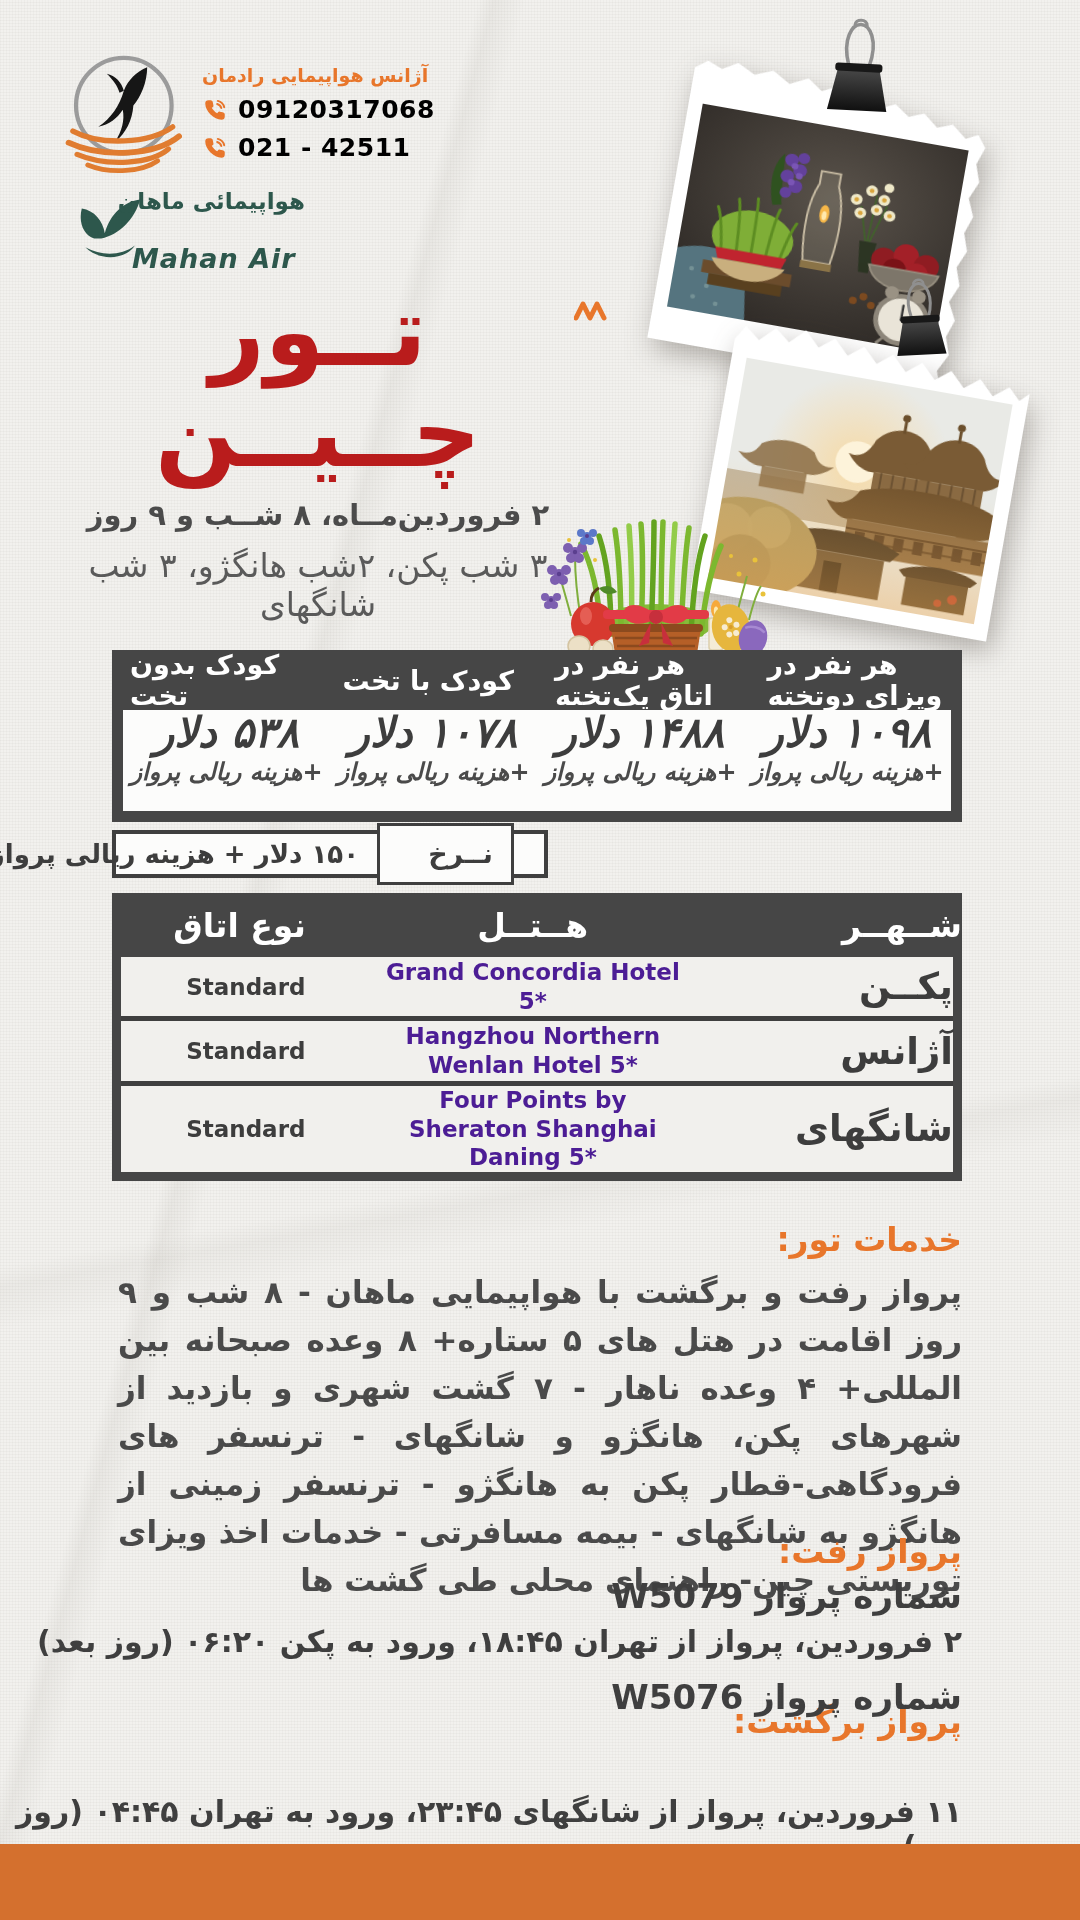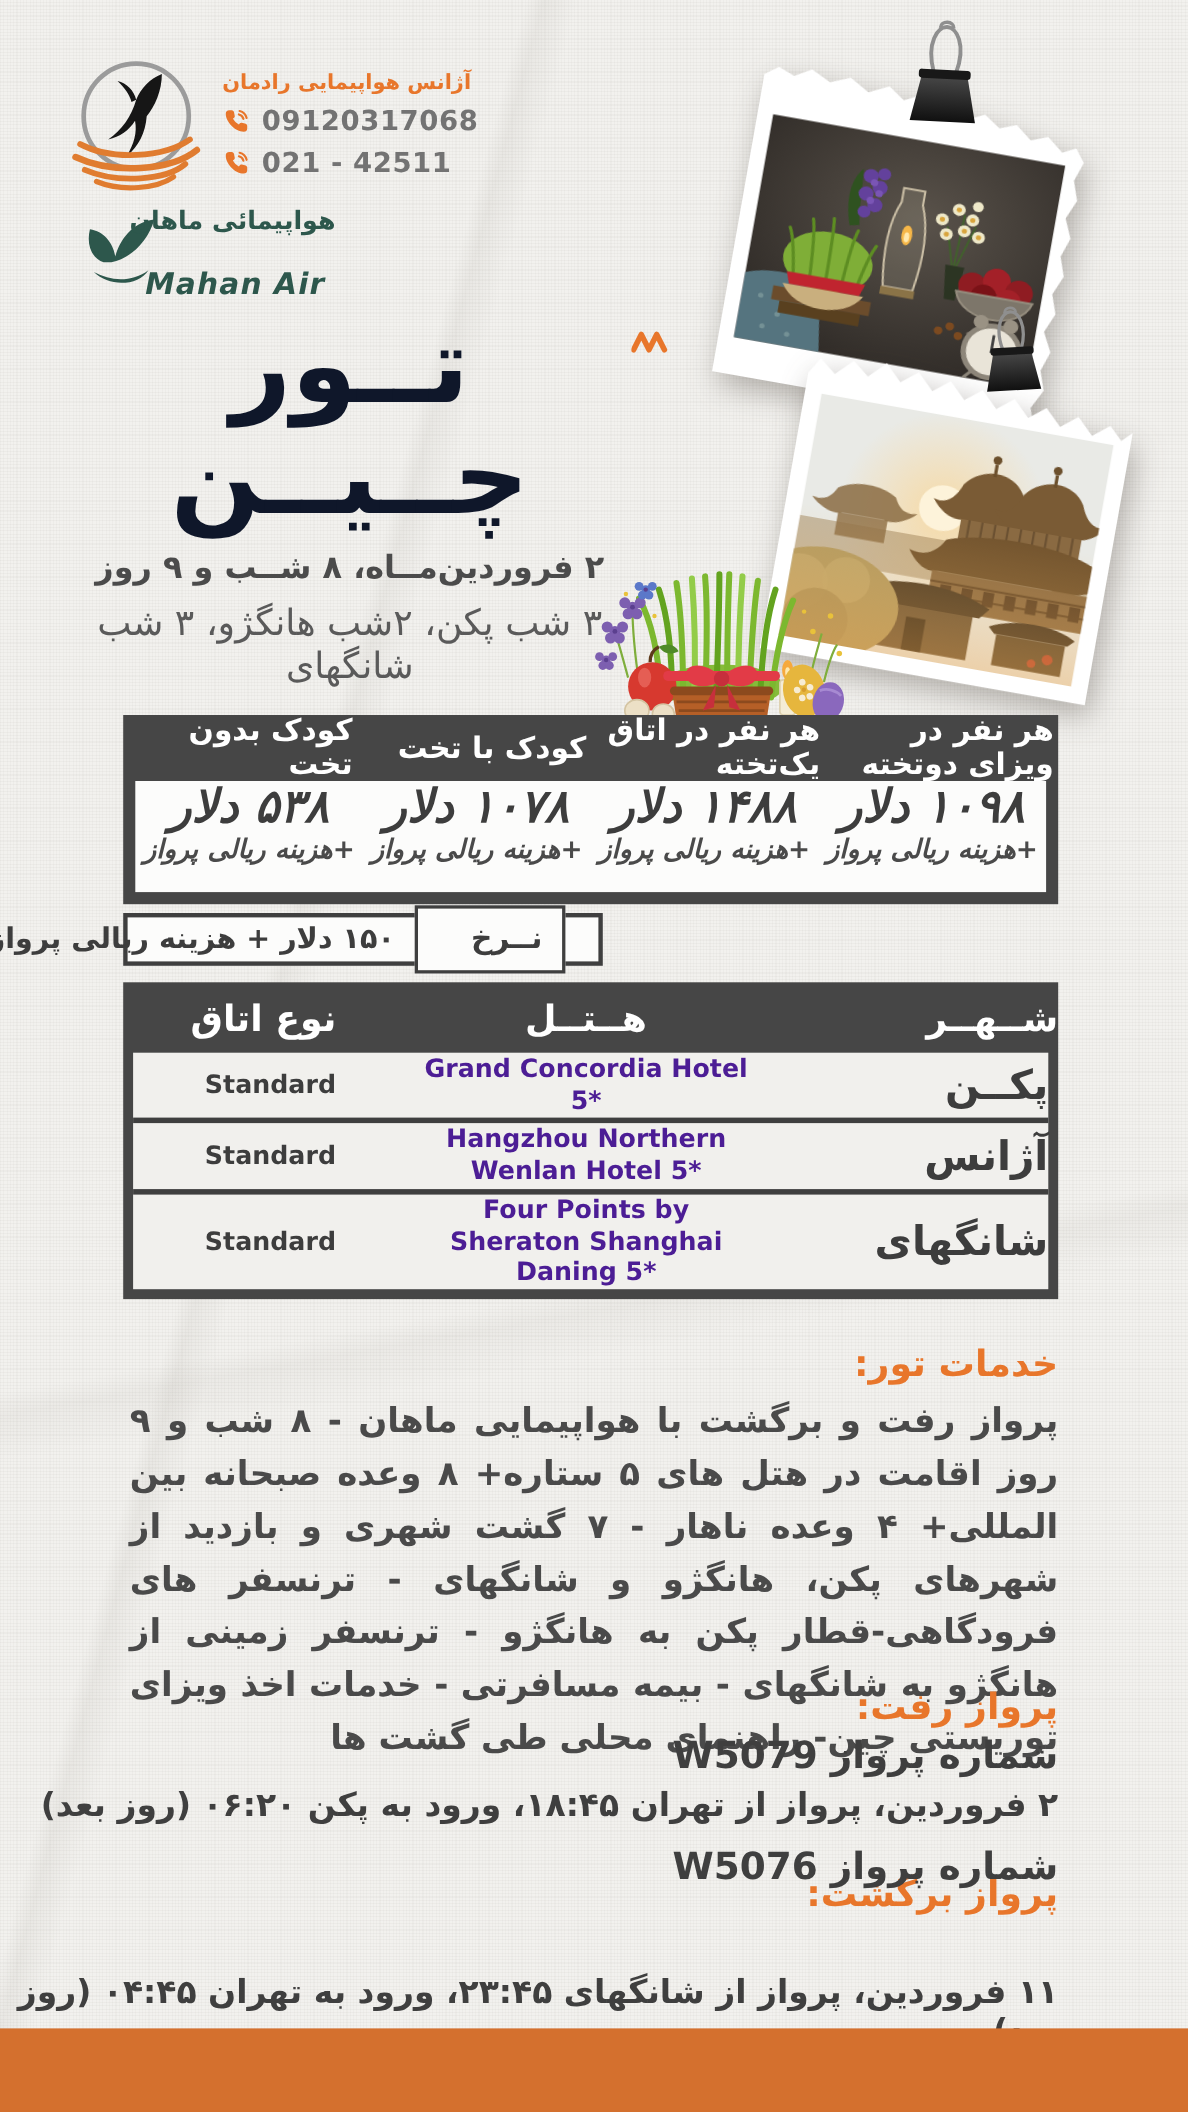--- a/index.html
+++ b/index.html
@@ -12,30 +12,30 @@
       repeating-linear-gradient(90deg, rgba(125,120,110,.045) 0 1px, transparent 1px 3px),
       linear-gradient(105deg, transparent 30%, rgba(150,145,135,.10) 31%, transparent 33%),
       linear-gradient(170deg, transparent 60%, rgba(150,145,135,.08) 61%, transparent 63%);}
   .abs{position:absolute;}
 
   
   .radman{left:58px;top:50px;width:138px;height:126px;z-index:8;}
   .agency{left:202px;top:64px;width:260px;z-index:8;direction:ltr;text-align:left;}
   .agency-name{font-size:19px;font-weight:700;color:#e8762b;direction:rtl;text-align:left;}
   .phone-row{display:flex;align-items:center;gap:10px;margin-top:9px;}
-  .phone-row span{font-size:25px;font-weight:700;color:#737373;letter-spacing:.5px;}
+  .phone-row span{font-size:25px;font-weight:700;color:#000000;letter-spacing:.5px;}
   .mahan{left:80px;top:188px;width:225px;height:86px;z-index:8;direction:ltr;}
   .mahan-fa{position:absolute;right:0;top:0;font-size:23px;font-weight:700;color:#2d574c;}
   .mahan-en{position:absolute;left:52px;bottom:0;font-size:27px;font-weight:800;font-style:italic;
             color:#2d574c;letter-spacing:1px;}
   .mahan-swoosh{position:absolute;left:0;top:6px;}
 
   
   .header-left{left:58px;top:282px;width:520px;text-align:center;z-index:8;}
-  .title{font-size:96px;line-height:1.05;font-weight:800;color:#0f172a;}
+  .title{font-size:96px;line-height:1.05;font-weight:800;color:#b91c1c;}
   .sub1{margin-top:14px;font-size:29px;font-weight:700;color:#4b4b4b;}
   .sub2{margin-top:14px;font-size:33px;font-weight:500;color:#5a5a5a;}
 
   
   .photo-wrap{filter:drop-shadow(6px 10px 14px rgba(70,64,56,.38));}
   .photo1{left:698px;top:50px;width:300px;height:292px;transform:rotate(10deg);
           transform-origin:0 0;z-index:2;}
   .photo2{left:742px;top:298px;width:300px;height:296px;transform:rotate(10deg);
           transform-origin:0 0;z-index:3;}
   .frame{width:100%;height:100%;background:#fff;}
@@ -50,21 +50,21 @@
      padding:58px 15px 15px 15px;box-sizing:border-box;}
   .frame svg{display:block;width:100%;height:100%;}
   .clip1{left:818px;top:16px;width:82px;height:98px;transform:rotate(3deg);z-index:4;}
   .clip2{left:886px;top:276px;width:68px;height:82px;transform:rotate(-3deg);z-index:4;}
   .doodle{left:574px;top:300px;z-index:4;}
   .haftsin{left:540px;top:516px;width:232px;height:142px;z-index:5;}
 
   
   .price-table{left:112px;top:650px;width:850px;height:172px;background:#464646;z-index:6;}
   .pt-head{display:flex;direction:rtl;height:60px;align-items:center;}
-  .pt-h{flex:1;text-align:right;color:#fff;font-size:27px;font-weight:700;padding:0 4px;}
+  .pt-h{flex:1;text-align:left;color:#fff;font-size:27px;font-weight:700;padding:0 18px;}
   .pt-body{position:absolute;left:11px;right:11px;top:60px;bottom:11px;background:#fcfcfb;
            display:flex;direction:rtl;}
   .pt-cell{flex:1;display:flex;flex-direction:column;align-items:center;justify-content:flex-start;font-style:italic;}
   .pt-price{font-size:42px;font-weight:800;color:#3d3d3d;line-height:1.1;}
   .pt-note{font-size:24px;font-weight:600;color:#4a4a4a;margin-top:2px;}
 
   
   .infant{left:112px;top:830px;width:436px;height:48px;background:#fcfcfb;
           border:4px solid #3f3f3f;box-sizing:border-box;display:flex;direction:rtl;
           align-items:center;gap:18px;padding-left:14px;z-index:6;overflow:visible;}

